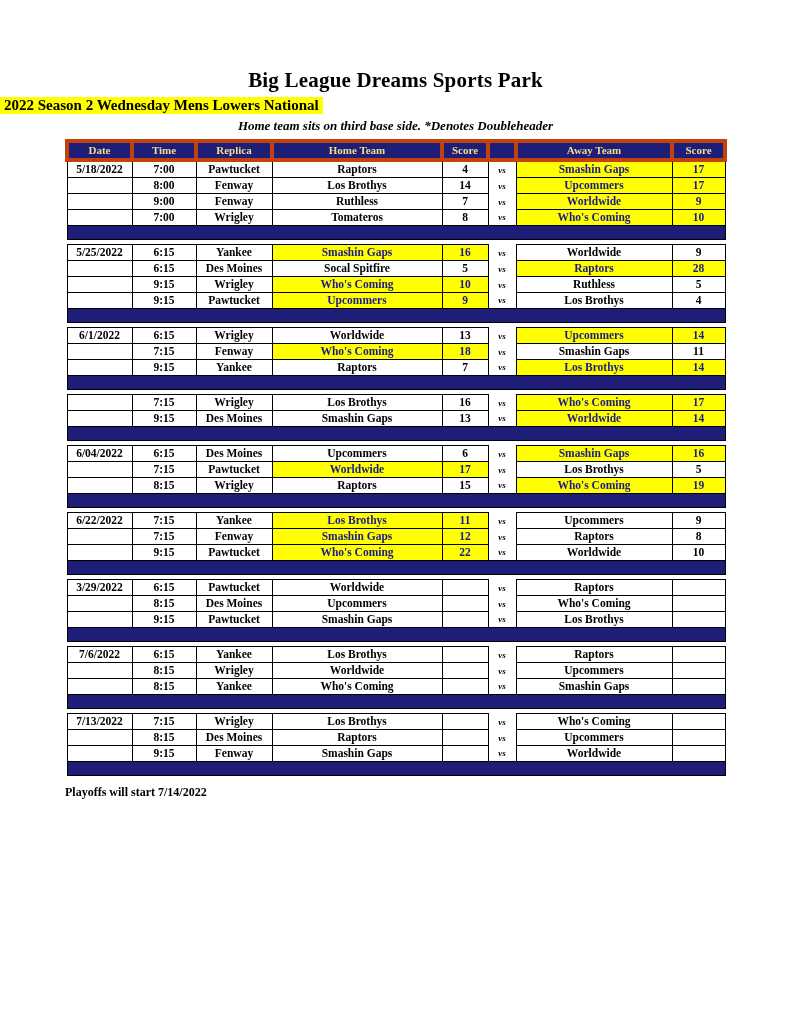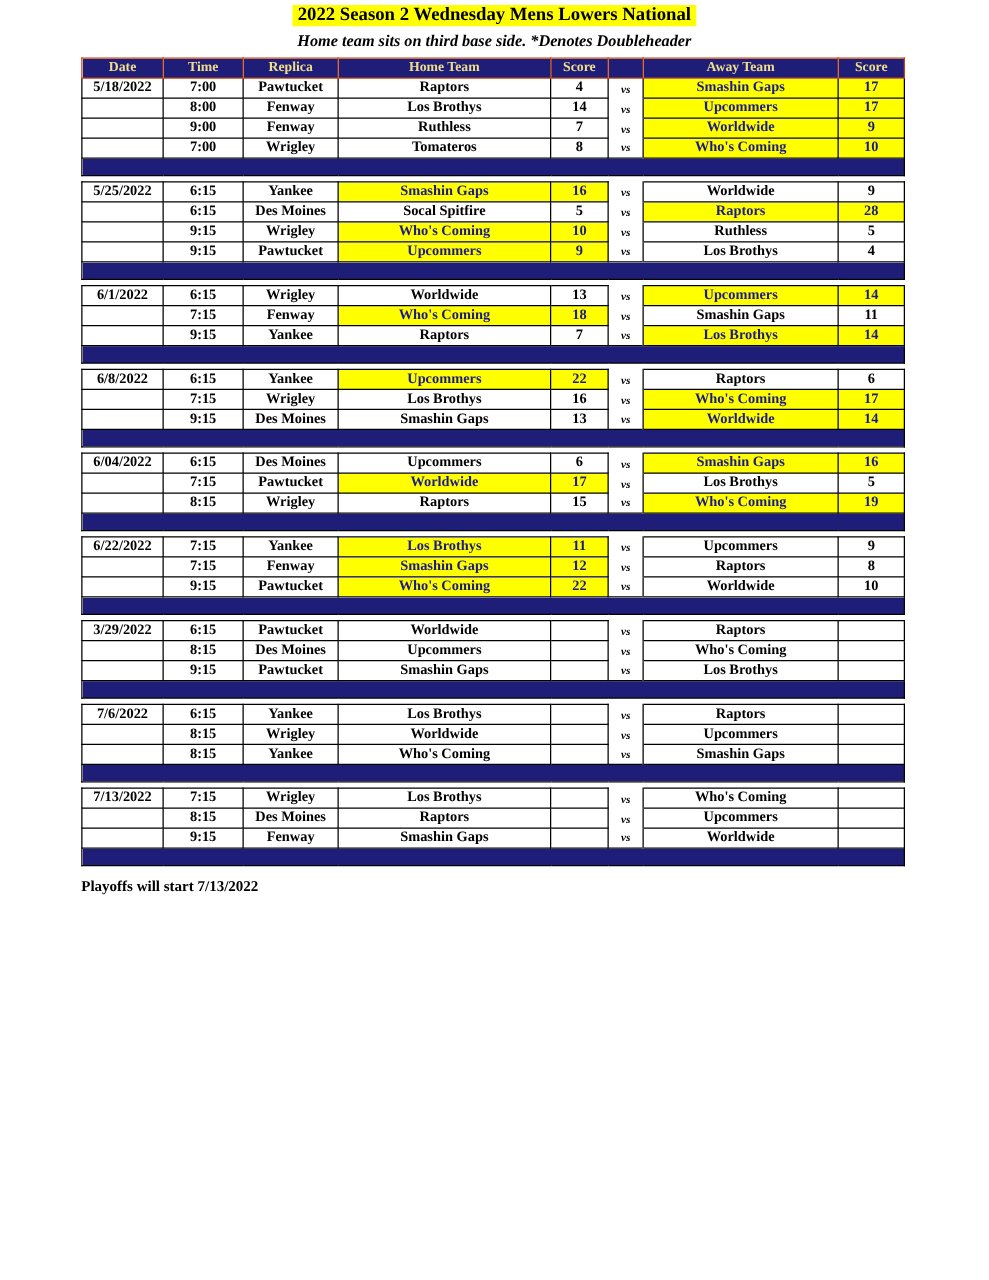--- a/index.html
+++ b/index.html
@@ -11,57 +11,58 @@
   html,body{margin:0;padding:0;}
   body{
     width:791px;height:1024px;background:#ffffff;color:#000;
     font-family:"Liberation Serif", serif;
   }
   .page{position:relative;width:791px;height:1024px;overflow:hidden;}
   .title{
     padding-top:68px;text-align:center;
     font-size:21px;font-weight:700;letter-spacing:.2px;
   }
-  .subtitle-row{text-align:center;margin-top:3px;text-decoration:underline;}
+  .subtitle-row{margin-top:3px;text-decoration:underline;}
   .subtitle{
     display:inline-block;background:var(--highlight);
     font-weight:700;font-size:15px;padding:0 4px;
   }
   .note{
     text-align:center;font-weight:700;font-style:italic;
     font-size:13px;margin-top:4px;
   }
   table.schedule{
     border-collapse:collapse;table-layout:fixed;
     width:658px;margin:5px 0 0 65px;
   }
   .schedule th,.schedule td{
     height:15px;line-height:15px;padding:0;
     font-size:11.5px;font-weight:700;text-align:center;
     white-space:nowrap;overflow:hidden;
   }
   .schedule thead th{
     background:var(--navy);color:var(--header-text);
-    border:1px solid #c2410c;font-size:11px;
+    border:4px solid #c2410c;font-size:11px;
   }
   .schedule tbody td{border:1px solid #000;}
   .schedule td.c-vs{
     border-top:none;border-bottom:none;background:#fff;
     font-style:italic;font-size:9px;line-height:14px;
   }
   .schedule td.win{background:var(--highlight);color:var(--highlight-text);}
   .sep-row td{background:var(--navy);height:13px;line-height:13px;}
   .gap-row td{border:none !important;height:4px;line-height:4px;background:#fff;}
   .footer{margin:9px 0 0 65px;font-weight:700;font-size:12px;}
 </style>
 </head>
 <body>
 
 <div class="page">
 
+  <div class="title">Big League Dreams Sports Park</div>
 
   <div class="subtitle-row">
     <span class="subtitle">2022 Season 2 Wednesday Mens Lowers National</span>
   </div>
 
   <div class="note">Home team sits on third base side.  *Denotes Doubleheader</div>
 
   <table class="schedule">
     <colgroup>
       <col style="width:65px">
@@ -208,30 +209,20 @@
           <td class="c-team win">Los Brothys</td>
           <td class="c-score win">14</td>
         </tr>
         <tr class="sep-row">
           <td colspan="8"></td>
         </tr>
         <tr class="gap-row">
           <td colspan="8"></td>
         </tr>
         <tr>
-          <td class="c-date">6/8/2022</td>
-          <td class="c-time">6:15</td>
-          <td class="c-replica">Yankee</td>
-          <td class="c-team win">Upcommers</td>
-          <td class="c-score win">22</td>
-          <td class="c-vs">vs</td>
-          <td class="c-team">Raptors</td>
-          <td class="c-score">6</td>
-        </tr>
-        <tr>
           <td class="c-date"></td>
           <td class="c-time">7:15</td>
           <td class="c-replica">Wrigley</td>
           <td class="c-team">Los Brothys</td>
           <td class="c-score">16</td>
           <td class="c-vs">vs</td>
           <td class="c-team win">Who's Coming</td>
           <td class="c-score win">17</td>
         </tr>
         <tr>
@@ -423,15 +414,15 @@
           <td class="c-vs">vs</td>
           <td class="c-team">Worldwide</td>
           <td class="c-score"></td>
         </tr>
         <tr class="sep-row">
           <td colspan="8"></td>
         </tr>
       </tbody>
   </table>
 
-  <div class="footer">Playoffs will start 7/13/2022</div>
+  <div class="footer">Playoffs will start 7/14/2022</div>
 
 </div>
 
 </body></html>

